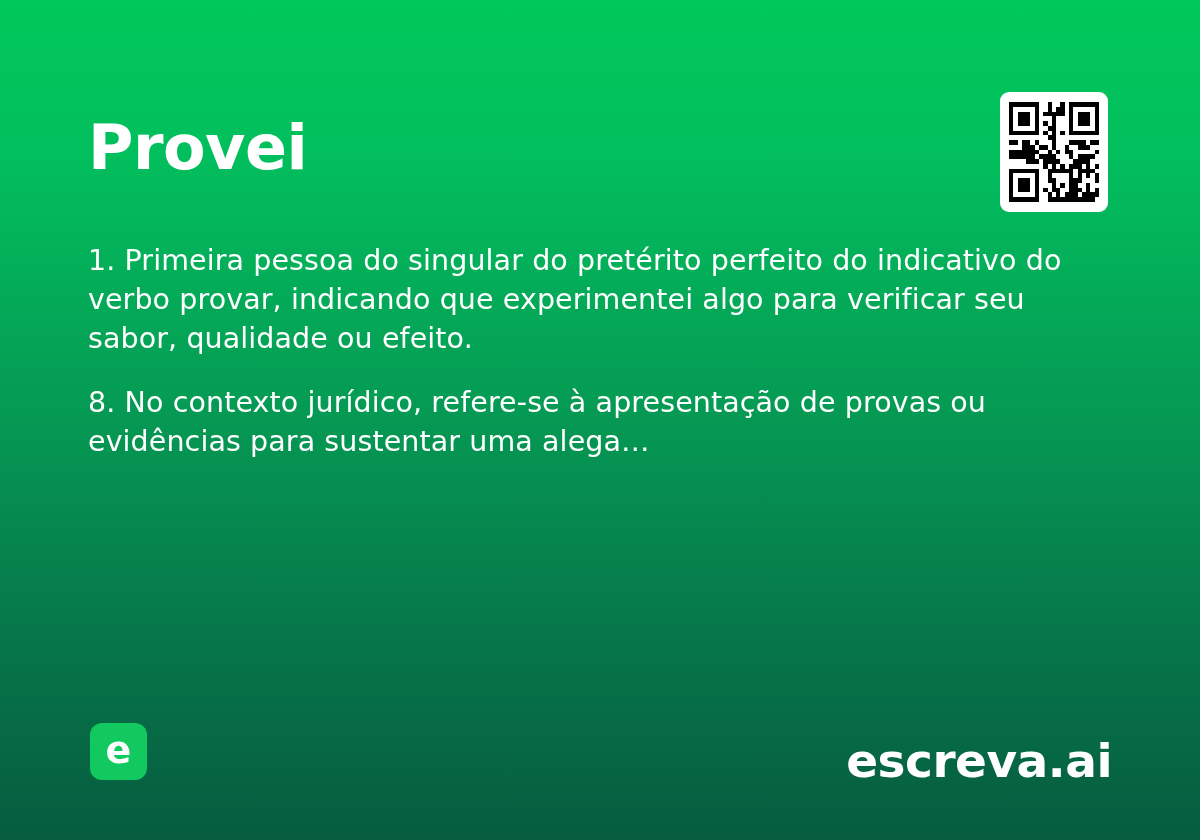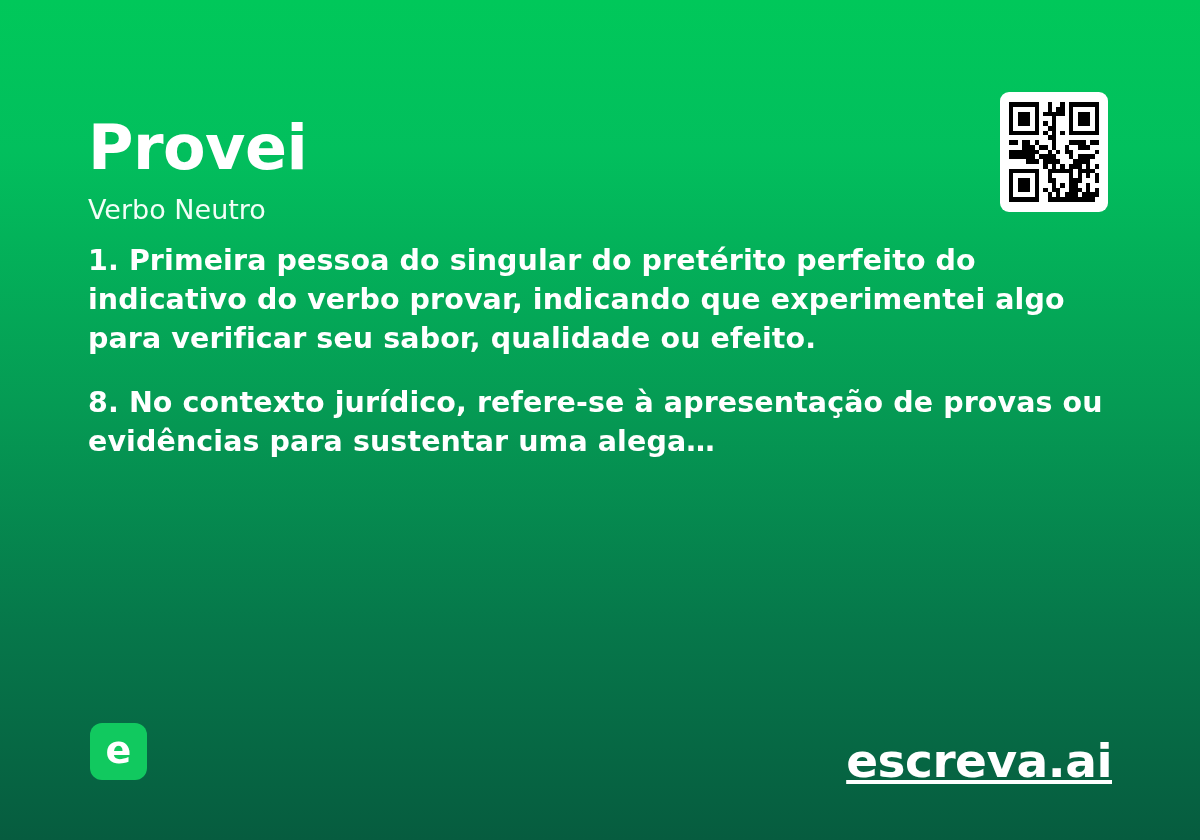--- a/index.html
+++ b/index.html
@@ -73,21 +73,21 @@
   
   .defs {
     position: absolute;
     left: 88px;
     top: 242px;
     width: 1025px;
   }
   .def {
     font-size: 28.5px;
     line-height: 1.36;
-    font-weight: 700;
+    font-weight: 400;
     margin: 0 0 26px 0;
     color: #ffffff;
     letter-spacing: 0.1px;
   }
   .def:last-child { margin-bottom: 0; }
 
   
   .logo-mark {
     position: absolute;
     left: 90px;
@@ -109,31 +109,29 @@
   }
   .brand {
     position: absolute;
     right: 88px;
     bottom: 56px;
     font-size: 47px;
     font-weight: 700;
     letter-spacing: -0.5px;
     color: #ffffff;
     line-height: 1;
-    text-decoration: underline;
   }
 </style>
 </head>
 <body>
 
 <div class="card">
 
   <div class="header">
     <h1 class="word">Provei</h1>
-    <p class="pos">Verbo Neutro</p>
   </div>
 
   <div class="qr-box">
     <div class="qr-grid" id="qr">
         <i></i>
         <i></i>
         <i></i>
         <i></i>
         <i></i>
         <i></i>

